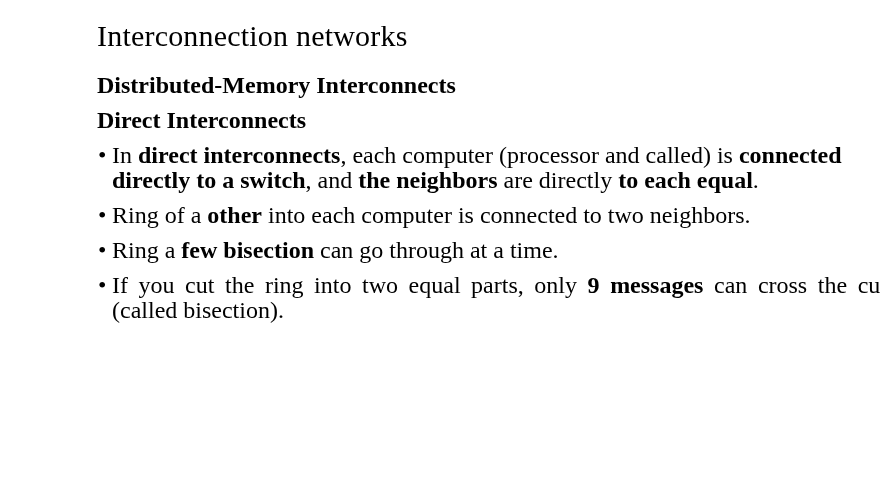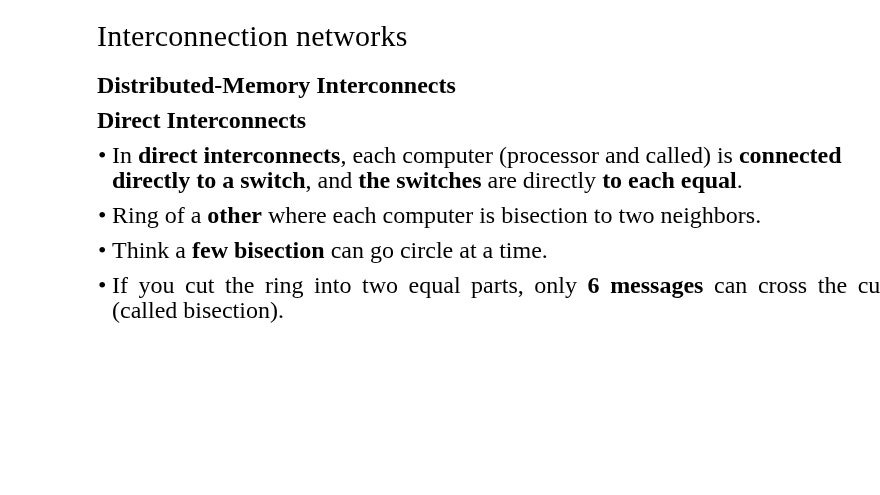--- a/index.html
+++ b/index.html
@@ -65,34 +65,34 @@
   <div class="content">
 
     <h1 class="title">Interconnection networks</h1>
 
     <p class="block heading">Distributed-Memory Interconnects</p>
 
     <p class="block heading">Direct Interconnects</p>
 
     <p class="block bullet">
       <span class="marker">•</span>
-      <span>In </span><span class="bold">direct interconnects</span><span>, each computer (processor and called) is </span><span class="bold">connected directly to a switch</span><span>, and </span><span class="bold">the switches</span><span> are directly </span><span class="bold">to each equal</span><span>.</span>
+      <span>In </span><span class="bold">direct interconnects</span><span>, each computer (processor and called) is </span><span class="bold">connected directly to a switch</span><span>, and </span><span class="bold">the neighbors</span><span> are directly </span><span class="bold">to each equal</span><span>.</span>
     </p>
 
 
 
     <p class="block bullet">
       <span class="marker">•</span>
-      <span>Ring of a </span><span class="bold">other</span><span> where each computer is bisection to two neighbors.</span>
+      <span>Ring of a </span><span class="bold">other</span><span> into each computer is connected to two neighbors.</span>
     </p>
 
     <p class="block bullet">
       <span class="marker">•</span>
-      <span>Think a </span><span class="bold">few bisection</span><span> can go circle at a time.</span>
+      <span>Ring a </span><span class="bold">few bisection</span><span> can go through at a time.</span>
     </p>
 
     <p class="block bullet justify">
       <span class="marker">•</span>
-      <span>If you cut the ring into two equal parts, only </span><span class="bold">6 messages</span><span> can cross the cut (called bisection).</span>
+      <span>If you cut the ring into two equal parts, only </span><span class="bold">9 messages</span><span> can cross the cut (called bisection).</span>
     </p>
 
   </div>
 </div>
 
 </body></html>

